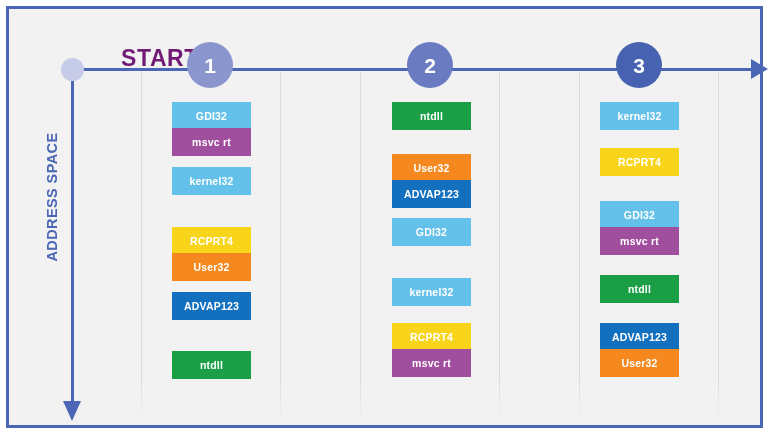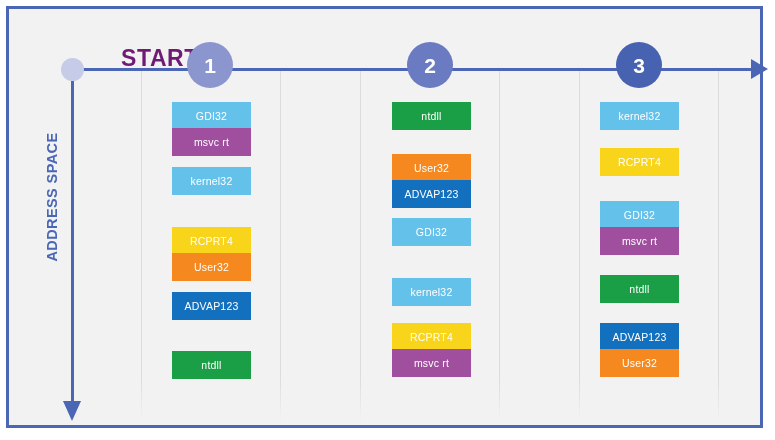--- a/index.html
+++ b/index.html
@@ -128,21 +128,21 @@
     line-height: 1;
   }
 
   
   .module {
     position: absolute;
     width: 79px;
     height: 28px;
     color: #ffffff;
     font-size: 10.5px;
-    font-weight: normal;
+    font-weight: bold;
     display: flex;
     align-items: center;
     justify-content: center;
     box-sizing: border-box;
     letter-spacing: 0.2px;
     white-space: nowrap;
   }
 </style>
 </head>
 <body>

